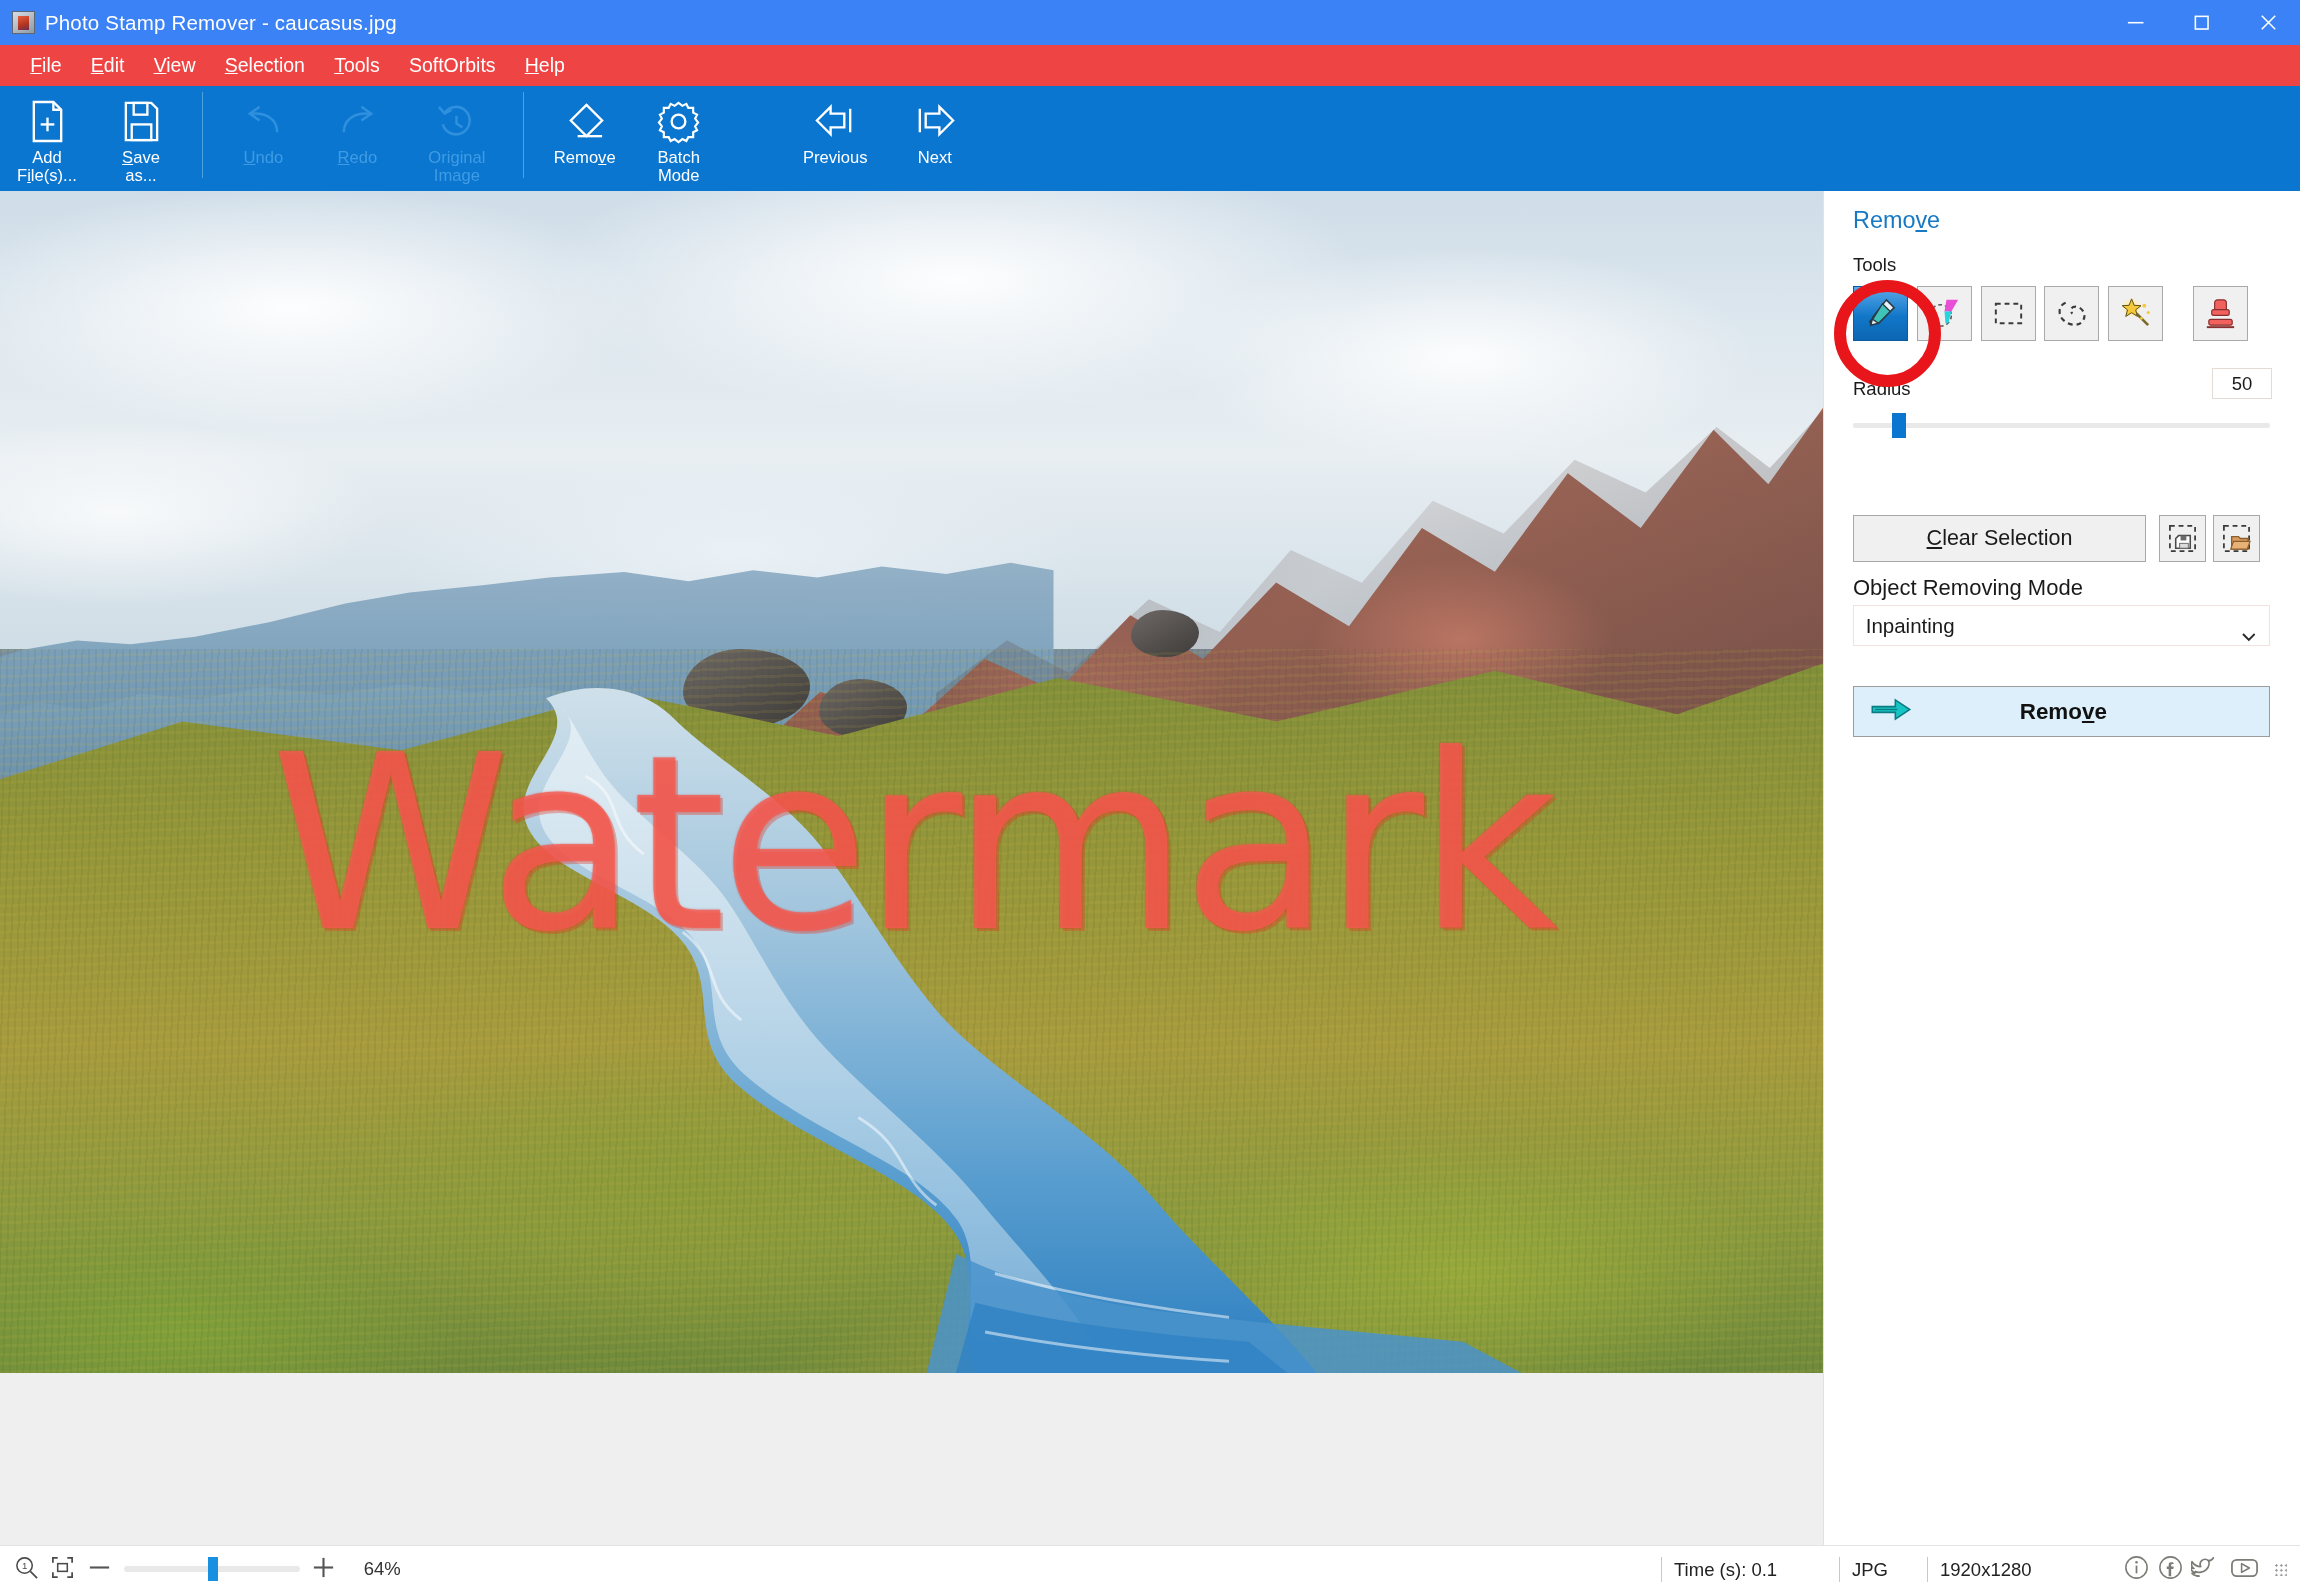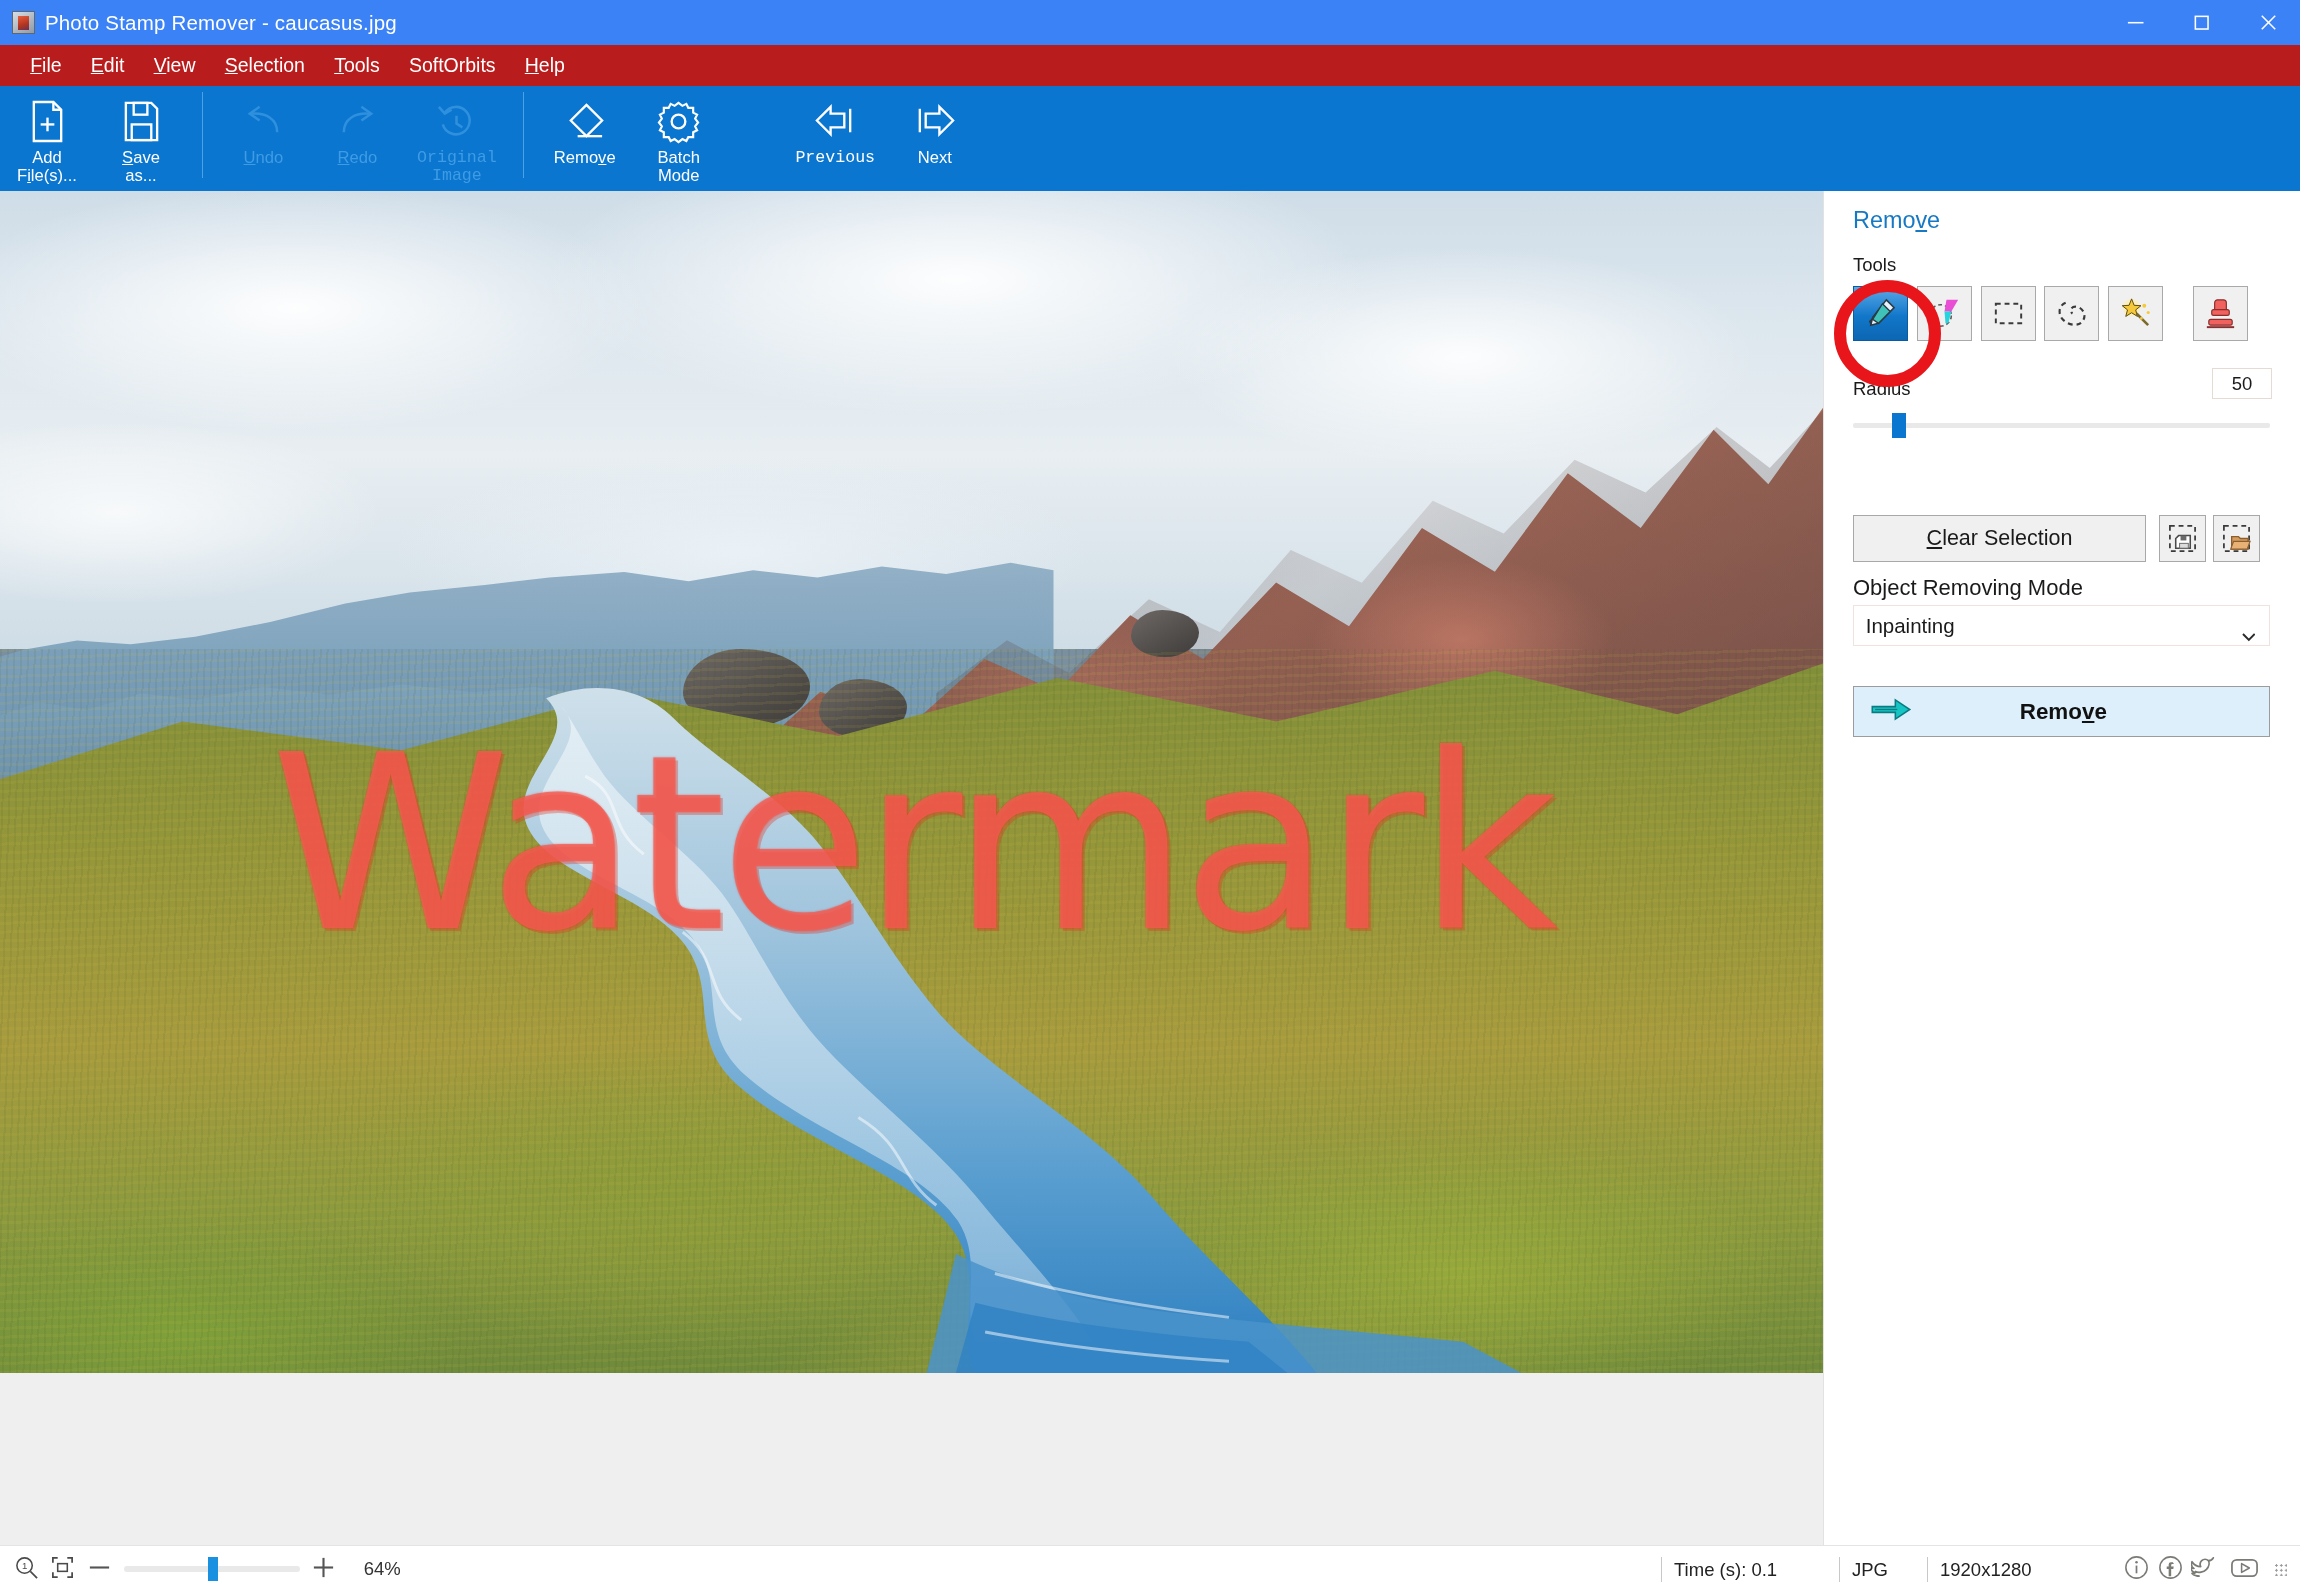--- a/index.html
+++ b/index.html
@@ -40,21 +40,21 @@
   .winbtns { position: absolute; right: 0; top: 0; height: 45px; display: flex; }
   .winbtn {
     width: 66px; height: 45px; display: flex; align-items: center; justify-content: center;
   }
   .winbtn svg { display:block; }
 
   
   .menubar {
     position: absolute; left: 0; top: 45px;
     width: 2301px; height: 41px;
-    background: #b91c1c;
+    background: #ef4444;
     display: flex; align-items: center;
     padding-left: 15.6px;
   }
   .menu-item {
     color: #ffffff; font-size: 19.5px; padding: 3.9px 14.6px;
     white-space: nowrap; cursor: default;
   }
   .menu-item u { text-decoration: underline; }
 
   
@@ -64,21 +64,21 @@
     background: #0a76d0;
     display: flex; align-items: flex-start;
   }
   .rb-group { display: flex; align-items: flex-start; height: 105px; }
   .rb-btn {
     width: 94px; height: 105px;
     display: flex; flex-direction: column; align-items: center;
     padding-top: 7.8px;
     color: #ffffff;
   }
-  .rb-btn.wide { width: 105px; font-family: Liberation Mono, monospace; }
+  .rb-btn.wide { width: 105px; }
   .rb-btn .ico { height: 55px; display: flex; align-items: center; justify-content: center; }
   .rb-btn .lbl {
     font-size: 16.6px; line-height: 18.5px; text-align: center; color: #ffffff;
     white-space: pre-line;
   }
   .rb-btn.disabled { color: #2f90dd; }
   .rb-btn.disabled .lbl { color: #3f9ce4; }
   .rb-sep {
     width: 1px; height: 86px; background: #4ea2e2; margin: 5.9px 13.7px 0 13.7px;
   }

